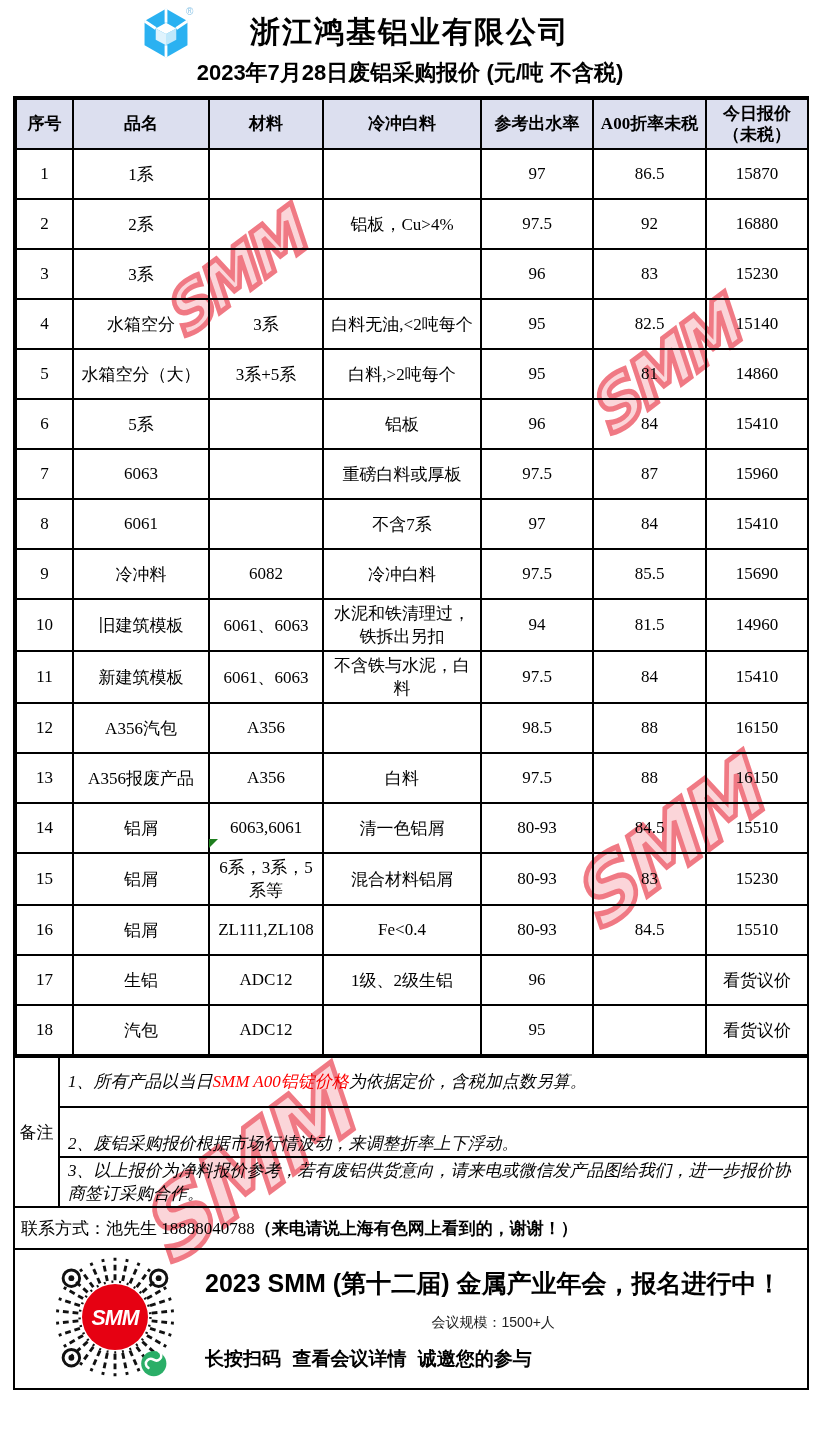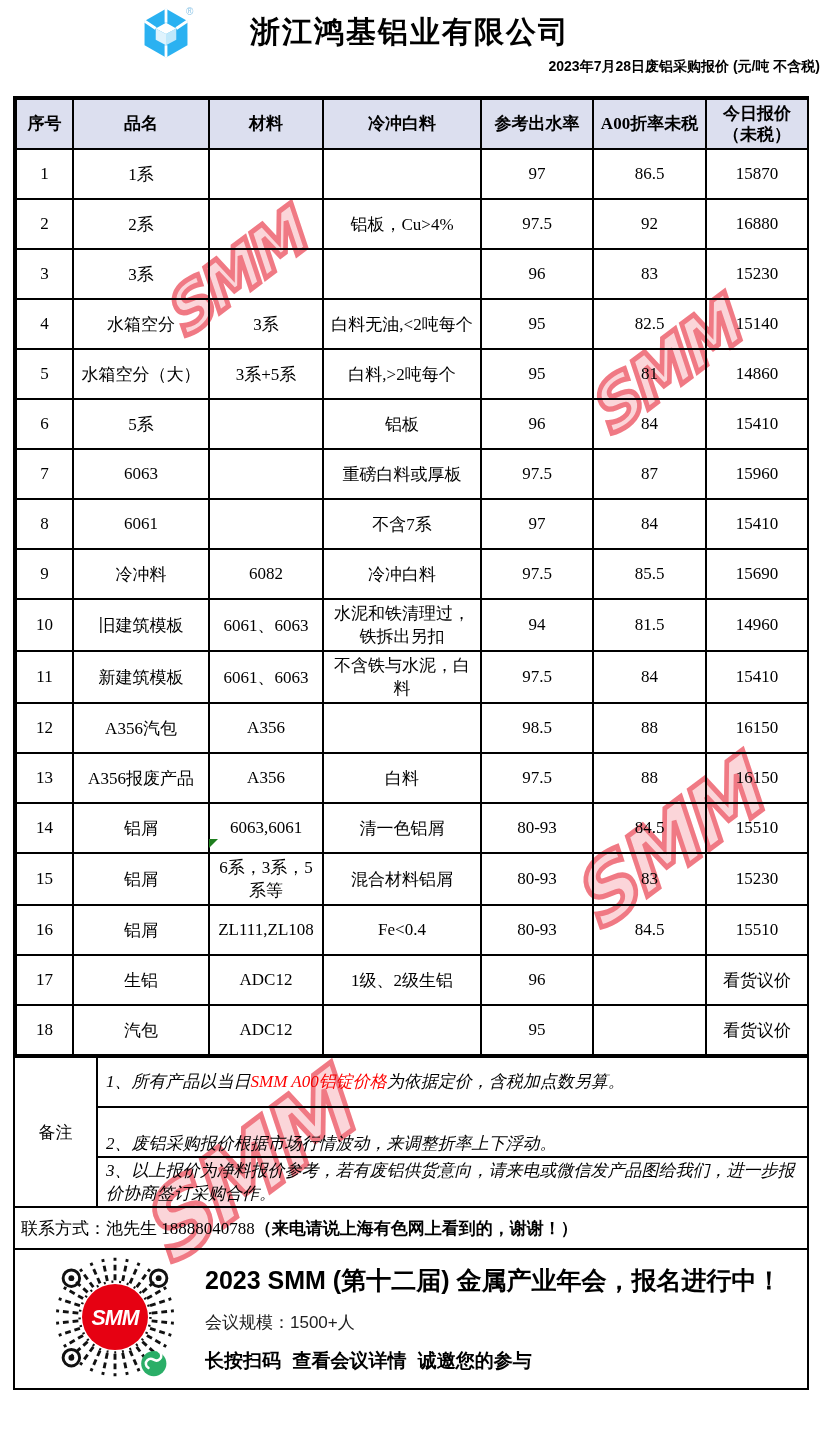--- a/index.html
+++ b/index.html
@@ -4,54 +4,54 @@
 <style>
   * { margin:0; padding:0; box-sizing:border-box; }
   body { width:820px; height:1447px; background:#ffffff; font-family:"Liberation Sans", sans-serif; color:#000; }
   .page { position:relative; width:820px; height:1447px; overflow:hidden; background:#fff; }
 
   
   .logo-wrap { position:absolute; left:138px; top:6px; width:60px; height:58px; }
   .reg-mark { position:absolute; left:186px; top:6px; font-size:10px; color:#8fc6e8; }
   .company-title { position:absolute; left:0; top:12px; width:820px; text-align:center;
       font-size:30px; font-weight:700; letter-spacing:2px;font-family:Liberation Mono, monospace; }
-  .report-subtitle { position:absolute; left:0; top:58px; width:820px; text-align:right;
-      font-size:14px; font-weight:600; }
+  .report-subtitle { position:absolute; left:0; top:58px; width:820px; text-align:center;
+      font-size:22px; font-weight:600; }
 
   
   .sheet { position:absolute; left:13px; top:96px; width:796px; border:2px solid #000; background:transparent; }
 
   table.price { border-collapse:collapse; table-layout:fixed; width:792px;
       font-family:"Liberation Serif","DejaVu Serif",serif; font-size:17px; }
   table.price td, table.price th { border:2px solid #000; text-align:center; vertical-align:middle; padding:2px 3px; overflow:hidden; }
   table.price tr { height:50px; }
   tr.hdr { height:57px; }
   tr.tall { height:82px; }
   tr.hdr th { background:#dcdfef; font-weight:700; font-size:17px; white-space:pre-line; line-height:1.25; }
 
   
   .remarks { display:flex; border-top:2px solid #000; height:150px;
       font-family:"Liberation Serif","DejaVu Serif",serif; font-size:17px; }
-  .remarks-label { width:83px; border-right:2px solid #000; display:flex; align-items:center; justify-content:center; }
+  .remarks-label { width:45px; border-right:2px solid #000; display:flex; align-items:center; justify-content:center; }
   .remarks-notes { flex:1; display:flex; flex-direction:column;font-style:italic; }
   .note { flex:1; display:flex; align-items:center; padding:0 8px; line-height:1.35; }
   .note + .note { border-top:2px solid #000;align-items:flex-end; }
   .red-text { color:#fe0000; }
 
   
   .contact { border-top:2px solid #000; height:42px; display:flex; align-items:center; padding-left:6px;
       font-family:"Liberation Serif","DejaVu Serif",serif; font-size:17px; }
   .contact .bold { font-weight:700; }
 
   
   .banner { border-top:2px solid #000; height:140px; display:flex; align-items:center; }
   .qr { margin-left:36px; flex:0 0 auto; }
   .banner-text { margin-left:26px; display:flex; flex-direction:column; }
   .banner-title { font-size:25px; font-weight:700; }
-  .banner-scale { font-size:17px; margin-top:14px; color:#222; }
+  .banner-scale { font-size:14px; margin-top:14px; color:#222;text-align:center; }
   .banner-cta { font-size:19px; font-weight:700; margin-top:14px;font-family:Liberation Mono, monospace; }
 
   
   .wm { position:absolute; font-family:"DejaVu Sans", sans-serif; font-style:italic; font-weight:900;
       letter-spacing:-4px; color:#fbd2d6; -webkit-text-stroke:5px #ef6e79;
       text-shadow:0 0 2px #ef6e79; mix-blend-mode:multiply; opacity:.92;
       transform:translate(-50%,-50%) rotate(-37deg) skewX(-8deg); z-index:6; pointer-events:none; white-space:nowrap; }
   .wm1 { left:238px; top:272px; font-size:62px; }
   .wm2 { left:668px; top:366px; font-size:66px; }
   .wm3 { left:672px; top:842px; font-size:82px; }

